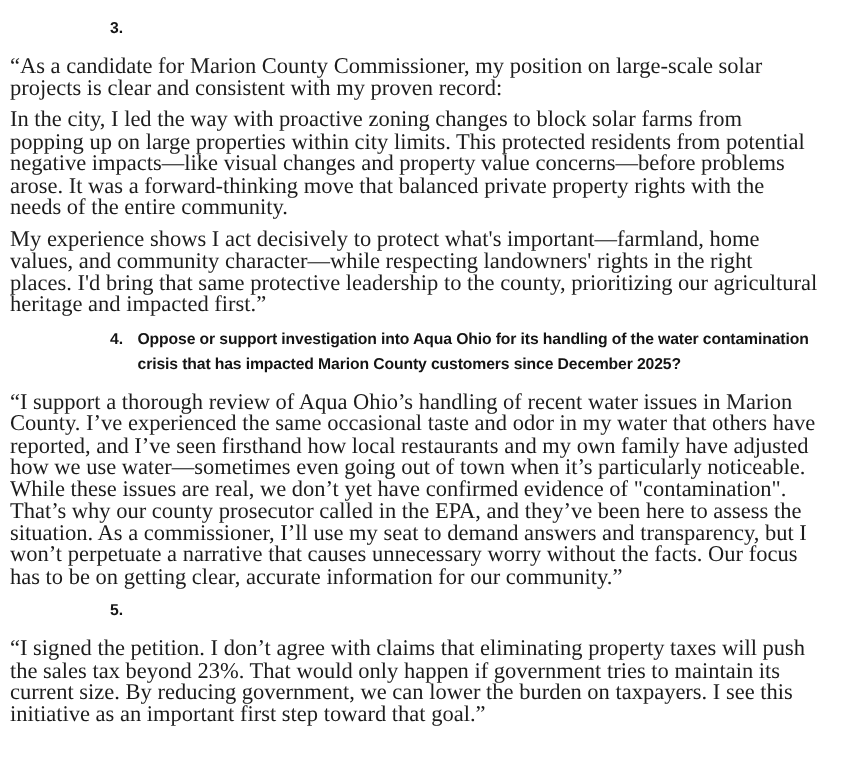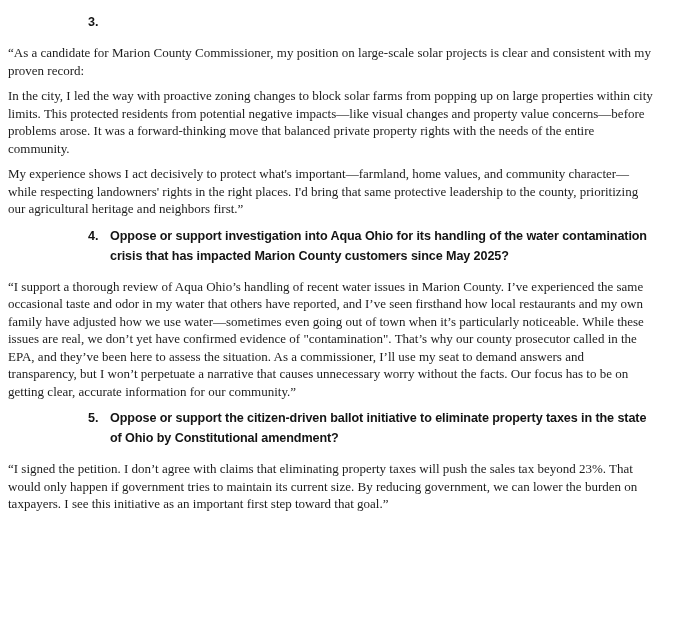--- a/index.html
+++ b/index.html
@@ -31,21 +31,21 @@
     letter-spacing: -0.1px;
   }
   .qnum {
     flex: 0 0 22px;
   }
   .qtext {
     flex: 1 1 auto;
   }
   .answer {
     font-family: "Liberation Serif", serif;
-    font-size: 13px;
+    font-size: 18px;
     line-height: 17.5px;
     color: #1c1c1c;
     padding-left: 8px;
     padding-right: 26px;
     margin-bottom: 8px;
   }
   .answer .line {
     margin: 0;
   }
 </style>
@@ -60,34 +60,33 @@
 
   <div class="answer">
     <div class="line">“As a candidate for Marion County Commissioner, my position on large-scale solar projects is clear and consistent with my proven record:</div>
   </div>
 
   <div class="answer">
     <div class="line">In the city, I led the way with proactive zoning changes to block solar farms from popping up on large properties within city limits. This protected residents from potential negative impacts—like visual changes and property value concerns—before problems arose. It was a forward-thinking move that balanced private property rights with the needs of the entire community.</div>
   </div>
 
   <div class="answer">
-    <div class="line">My experience shows I act decisively to protect what's important—farmland, home values, and community character—while respecting landowners' rights in the right places. I'd bring that same protective leadership to the county, prioritizing our agricultural heritage and neighbors first.”</div>
+    <div class="line">My experience shows I act decisively to protect what's important—farmland, home values, and community character—while respecting landowners' rights in the right places. I'd bring that same protective leadership to the county, prioritizing our agricultural heritage and impacted first.”</div>
   </div>
 
   <div class="question">
     <span class="qnum">4.</span>
-    <span class="qtext">Oppose or support investigation into Aqua Ohio for its handling of the water contamination crisis that has impacted Marion County customers since May 2025?</span>
+    <span class="qtext">Oppose or support investigation into Aqua Ohio for its handling of the water contamination crisis that has impacted Marion County customers since December 2025?</span>
   </div>
 
   <div class="answer">
     <div class="line">“I support a thorough review of Aqua Ohio’s handling of recent water issues in Marion County. I’ve experienced the same occasional taste and odor in my water that others have reported, and I’ve seen firsthand how local restaurants and my own family have adjusted how we use water—sometimes even going out of town when it’s particularly noticeable. While these issues are real, we don’t yet have confirmed evidence of "contamination". That’s why our county prosecutor called in the EPA, and they’ve been here to assess the situation. As a commissioner, I’ll use my seat to demand answers and transparency, but I won’t perpetuate a narrative that causes unnecessary worry without the facts. Our focus has to be on getting clear, accurate information for our community.”</div>
   </div>
 
   <div class="question">
     <span class="qnum">5.</span>
-    <span class="qtext">Oppose or support the citizen-driven ballot initiative to eliminate property taxes in the state of Ohio by Constitutional amendment?</span>
   </div>
 
   <div class="answer">
     <div class="line">“I signed the petition. I don’t agree with claims that eliminating property taxes will push the sales tax beyond 23%. That would only happen if government tries to maintain its current size. By reducing government, we can lower the burden on taxpayers. I see this initiative as an important first step toward that goal.”</div>
   </div>
 
 </div>
 
 </body></html>

